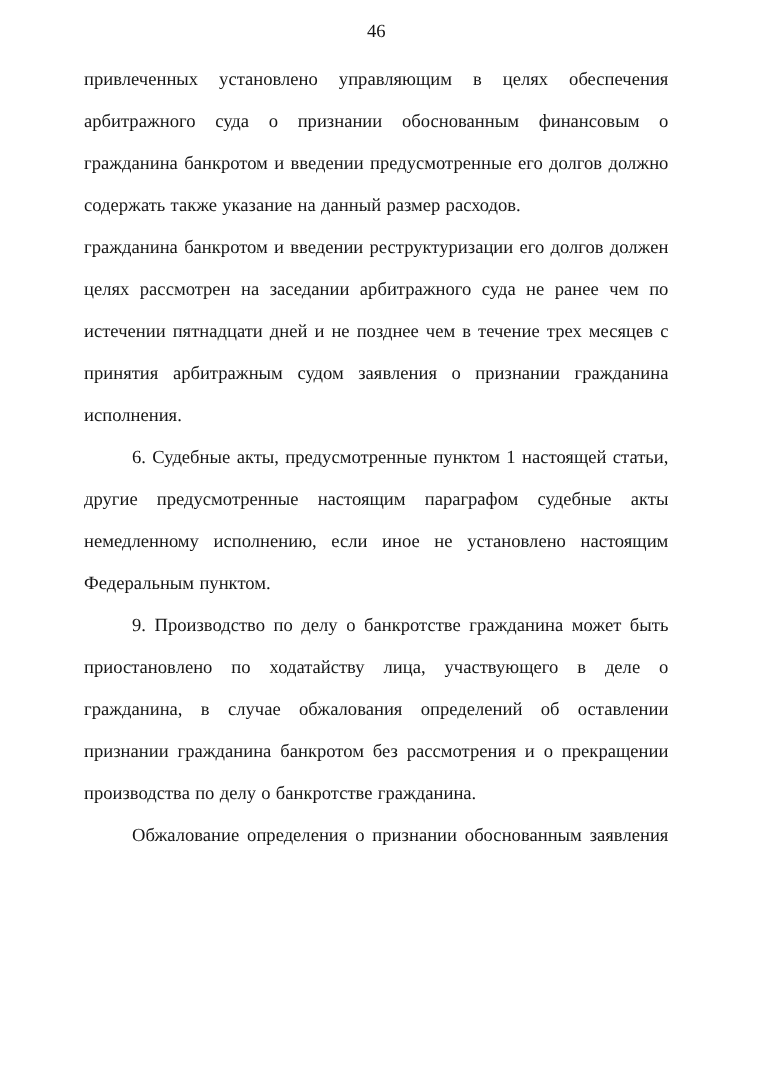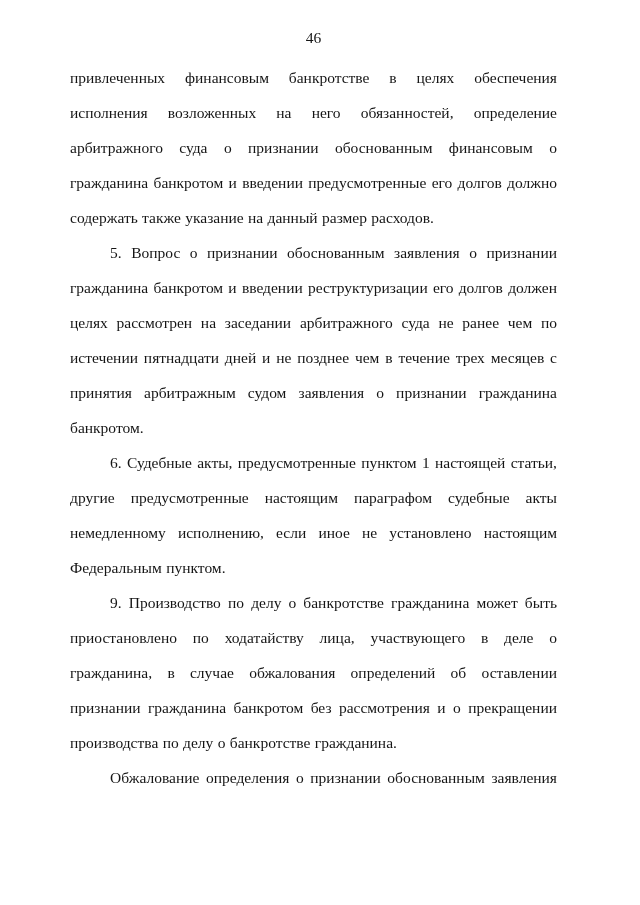--- a/index.html
+++ b/index.html
@@ -7,21 +7,21 @@
     padding: 0;
     background: #ffffff;
   }
   .page {
     position: relative;
     width: 640px;
     height: 905px;
     background: #ffffff;
     overflow: hidden;
     box-sizing: border-box;
-    padding-top: 29px;
+    padding-top: 18px;
     font-family: "Liberation Serif", "DejaVu Serif", serif;
     color: #151515;
   }
   .page-number {
     width: 487px;
     margin: 0 0 0 70px;
     text-align: center;
     font-size: 15.5px;
     line-height: 18px;
     margin-bottom: 13px;
@@ -51,33 +51,31 @@
     text-indent: 40px;
   }
 </style>
 </head>
 <body>
 
 <div class="page">
   <div class="page-number">46</div>
   <div class="text-body">
       <div class="paragraph">
-        <div class="line">привлеченных финансовым банкротстве в целях обеспечения</div>
-        <div class="line">исполнения возложенных на него обязанностей, определение</div>
+        <div class="line">привлеченных установлено управляющим в целях обеспечения</div>
         <div class="line">арбитражного суда о признании обоснованным финансовым о признании</div>
         <div class="line">гражданина банкротом и введении предусмотренные его долгов должно</div>
         <div class="line lastline">содержать также указание на данный размер расходов.</div>
       </div>
       <div class="paragraph">
-        <div class="line indent">5. Вопрос о признании обоснованным заявления о признании</div>
         <div class="line">гражданина банкротом и введении реструктуризации его долгов должен</div>
         <div class="line">целях рассмотрен на заседании арбитражного суда не ранее чем по</div>
         <div class="line">истечении пятнадцати дней и не позднее чем в течение трех месяцев с даты</div>
         <div class="line">принятия арбитражным судом заявления о признании гражданина</div>
-        <div class="line lastline">банкротом.</div>
+        <div class="line lastline">исполнения.</div>
       </div>
       <div class="paragraph">
         <div class="line indent">6. Судебные акты, предусмотренные пунктом 1 настоящей статьи, и</div>
         <div class="line">другие предусмотренные настоящим параграфом судебные акты подлежат</div>
         <div class="line">немедленному исполнению, если иное не установлено настоящим</div>
         <div class="line lastline">Федеральным пунктом.</div>
       </div>
       <div class="paragraph">
         <div class="line indent">9. Производство по делу о банкротстве гражданина может быть</div>
         <div class="line">приостановлено по ходатайству лица, участвующего в деле о банкротстве</div>

